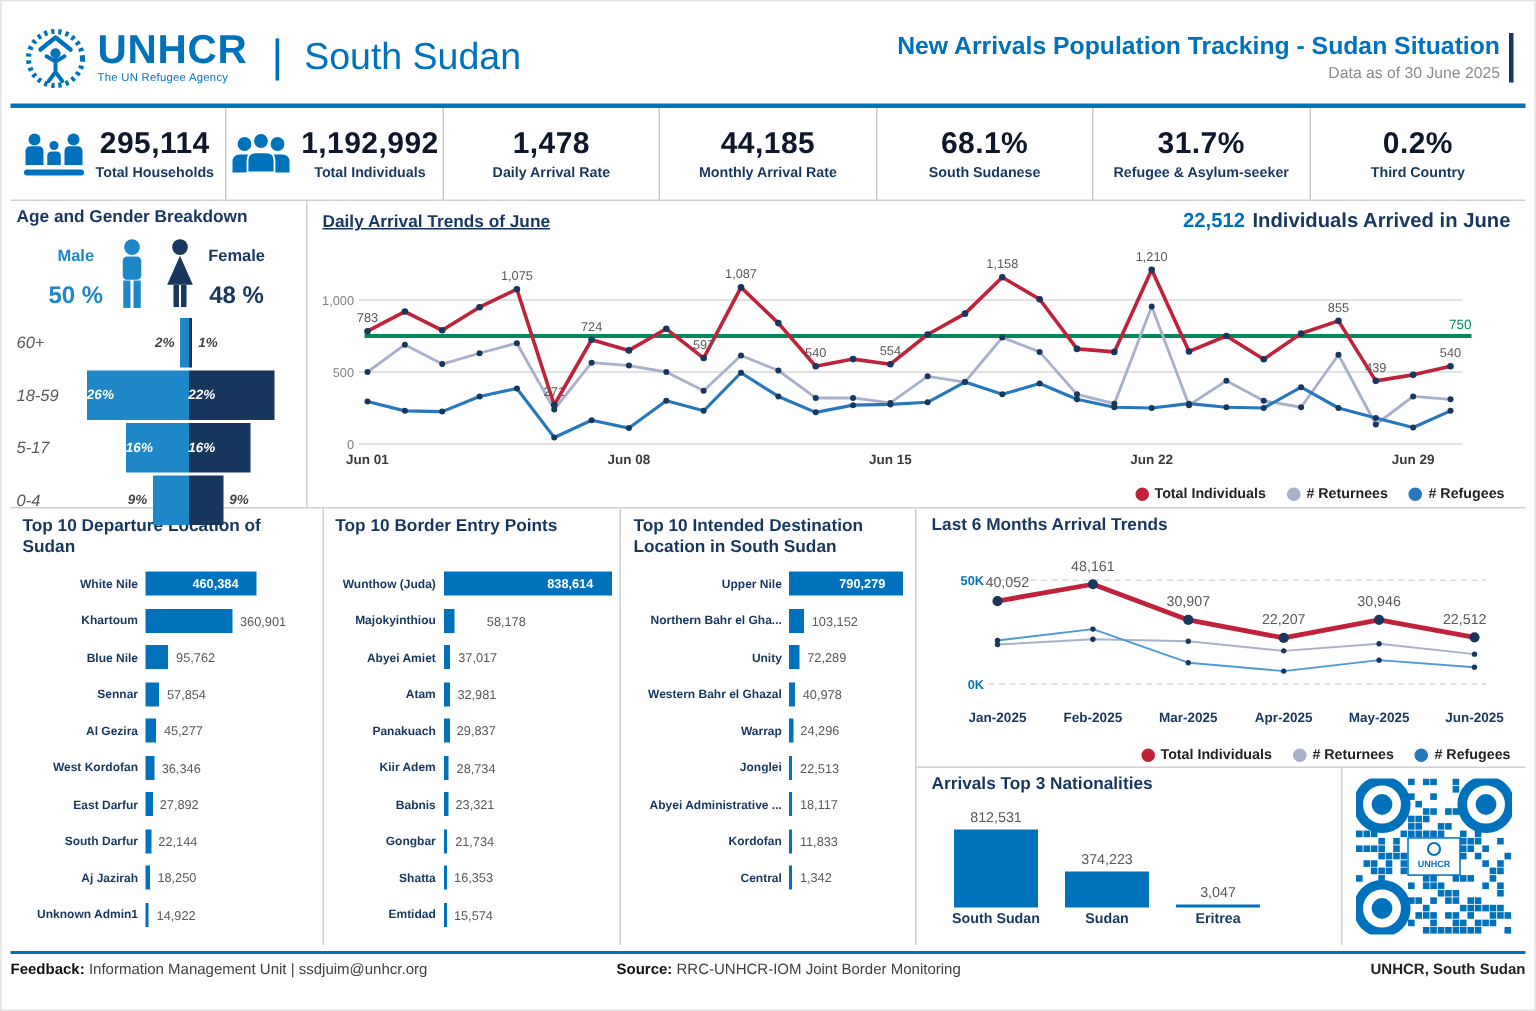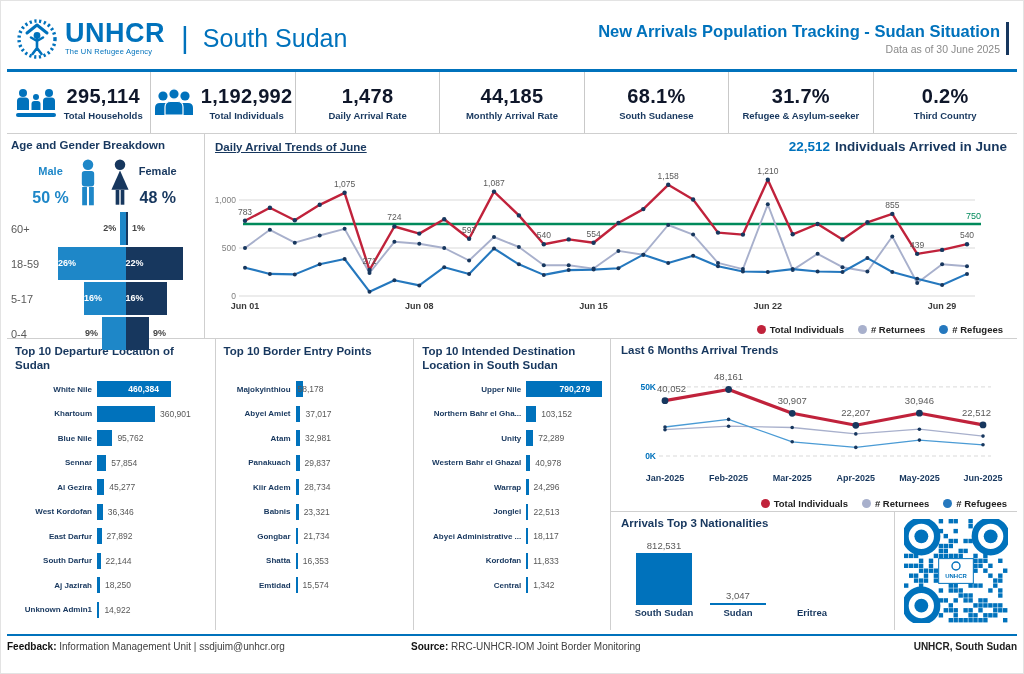--- a/index.html
+++ b/index.html
@@ -29,21 +29,21 @@
 
 
 #row1 { display:flex; height:205px; border-bottom:1px solid #cfcfcf; margin:0 6px; }
 #pyramid-panel { width:212px; border-right:1px solid #cfcfcf; padding:5px 6px 0 4px; }
 .panel-title { font-size:11.5px; font-weight:bold; color:#17375E; }
 #gender-head { display:flex; align-items:flex-end; justify-content:center; gap:6px; margin-top:4px; height:52px; }
 .g-col { text-align:center; }
 .g-label { font-size:11px; font-weight:bold; }
 .g-pct { font-size:16px; font-weight:bold; margin-top:12px; }
 #pyramid-rows { margin-top:4px; }
-.pyr-row { display:flex; align-items:center; height:35px; }
+.pyr-row { display:flex; align-items:center; height:35px;font-style:italic; }
 .pyr-age { width:42px; font-size:11px; color:#595959; }
 .pyr-zone { position:relative; flex:1; height:33px; }
 .pyr-bar { position:absolute; top:0; height:33px; }
 .pyr-inlab { position:absolute; top:0; height:33px; line-height:33px; font-size:9px; font-weight:bold; color:#fff; text-align:left; }
 .pyr-outlab { position:absolute; top:0; height:33px; line-height:33px; font-size:9px; font-weight:bold; color:#444; }
 
 #daily-panel { flex:1; padding:5px 10px 0 10px; position:relative; }
 #daily-head { display:flex; align-items:baseline; }
 #daily-title { font-size:11.5px; font-weight:bold; color:#17375E; text-decoration:underline; }
 #daily-arrived { margin-left:auto; font-size:13.5px; font-weight:bold; color:#17375E; }
@@ -454,24 +454,31 @@
               <div class="hbar" style="width:2.4px"></div>
               <div class="bar-val-out" style="left:7.398493431570167px">14,922</div>
             </div>
           </div>
         </div>
     </div>
     <div class="top10-panel" id="panel-border">
       <div class="top10-title">Top 10 Border Entry Points</div>
       <div class="bar-list" id="list-border">
           <div class="bar-row">
+            <span class="bar-label" style="width:72px">Wunthow (Juda)</span>
+            <div class="bar-zone">
+              <div class="hbar" style="width:112.0px"></div>
+              <div class="bar-val-in" style="width:106px;left:0;padding-right:6px">838,614</div>
+            </div>
+          </div>
+          <div class="bar-row">
             <span class="bar-label" style="width:72px">Majokyinthiou</span>
             <div class="bar-zone">
               <div class="hbar" style="width:7.8px"></div>
-              <div class="bar-val-out" style="left:2px">58,178</div>
+              <div class="bar-val-out" style="left:29px">58,178</div>
             </div>
           </div>
           <div class="bar-row">
             <span class="bar-label" style="width:72px">Abyei Amiet</span>
             <div class="bar-zone">
               <div class="hbar" style="width:4.9px"></div>
               <div class="bar-val-out" style="left:9.943757199378975px">37,017</div>
             </div>
           </div>
           <div class="bar-row">
@@ -642,20 +649,24 @@
             <span class="legend-item"><span class="legend-dot" style="background:#2578BE"></span># Refugees</span>
           </div>
       </div>
       <div id="bottom-block">
         <div id="nat-panel">
           <div class="panel-title">Arrivals Top 3 Nationalities</div>
           <div id="nat-chart">
               <div class="nat-col">
                 <div class="nat-val">812,531</div>
                 <div class="nat-bar" style="height:52.0px"></div>
+              </div>
+              <div class="nat-col">
+                <div class="nat-val">374,223</div>
+                <div class="nat-bar" style="height:23.9px"></div>
               </div>
               <div class="nat-col">
                 <div class="nat-val">3,047</div>
                 <div class="nat-bar" style="height:2.0px"></div>
               </div>
             </div>
           <div id="nat-names">
               <div class="nat-name">South Sudan</div>
               <div class="nat-name">Sudan</div>
               <div class="nat-name">Eritrea</div>

